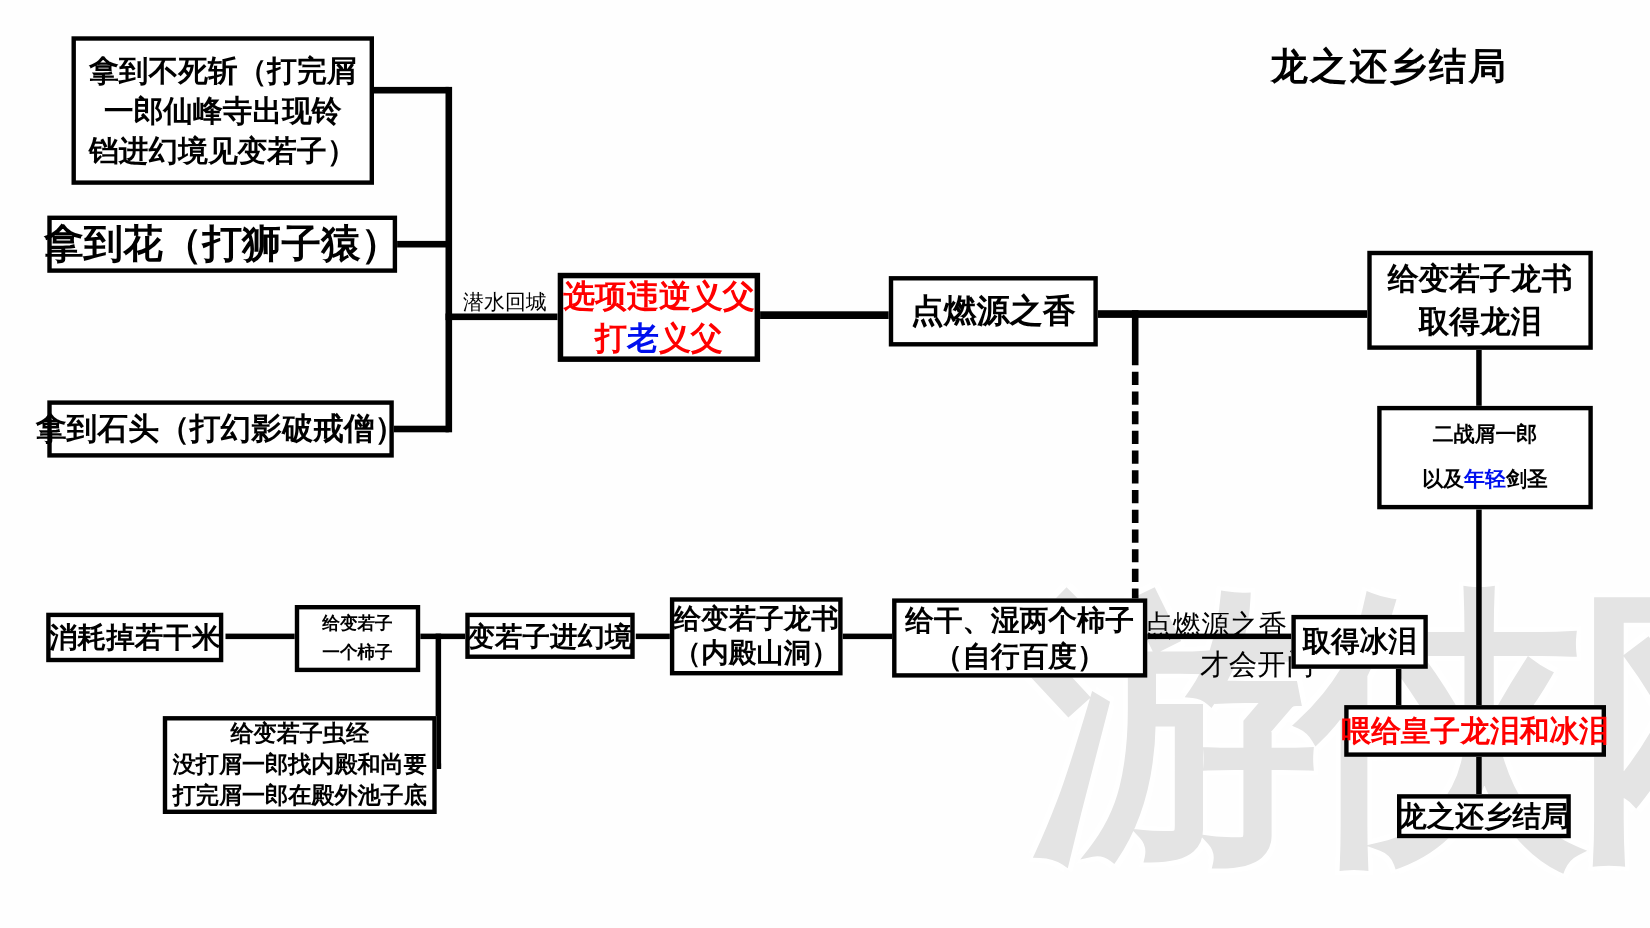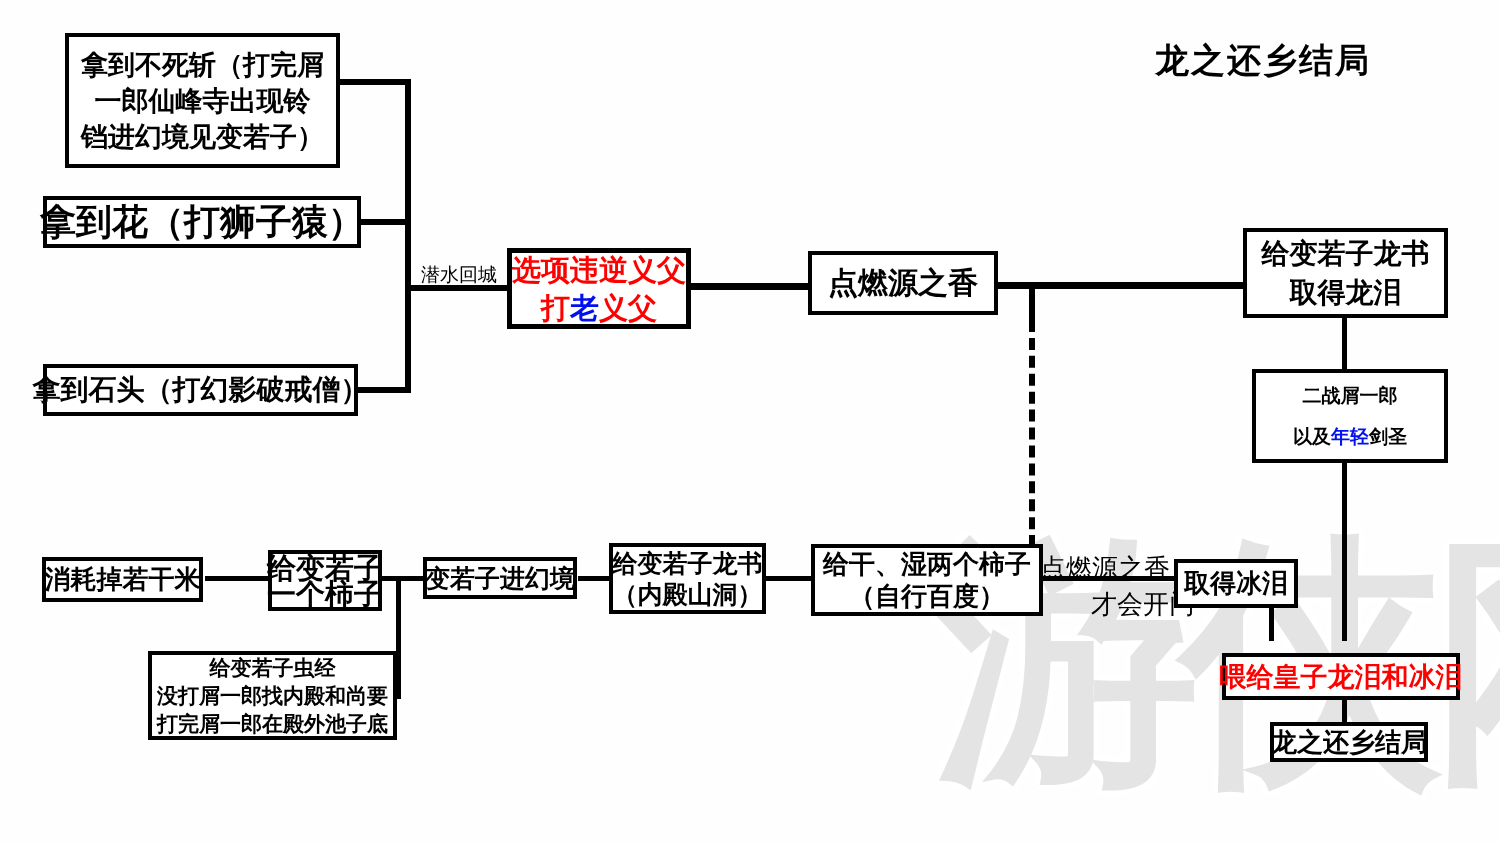--- a/index.html
+++ b/index.html
@@ -101,21 +101,21 @@
     <div>二战屑一郎</div>
     <div>
       <span>以及</span><span class="blue">年轻</span><span>剑圣</span>
     </div>
   </div>
 
   <div class="node" style="left:42px;top:557px;width:161px;height:45px;font-size:26px;">
     <div>消耗掉若干米</div>
   </div>
 
-  <div class="node" style="left:268px;top:550px;width:114px;height:61px;font-size:29px;line-height:26px;">
+  <div class="node" style="left:268px;top:550px;width:114px;height:61px;font-size:16px;line-height:26px;">
     <div>给变若子</div>
     <div>一个柿子</div>
   </div>
 
   <div class="node" style="left:423px;top:557px;width:154px;height:42px;font-size:25px;">
     <div>变若子进幻境</div>
   </div>
 
   <div class="node" style="left:609px;top:543px;width:157px;height:71px;font-size:25px;line-height:31px;">
     <div>给变若子龙书</div>
@@ -124,21 +124,21 @@
 
   <div class="node" style="left:811px;top:544px;width:232px;height:72px;font-size:26px;line-height:32px;">
     <div>给干、湿两个柿子</div>
     <div>（自行百度）</div>
   </div>
 
   <div class="node" style="left:1174px;top:559px;width:124px;height:49px;font-size:26px;">
     <div>取得冰泪</div>
   </div>
 
-  <div class="node" style="left:1222px;top:641px;width:238px;height:47px;font-size:27px;margin-top:12px;">
+  <div class="node" style="left:1222px;top:641px;width:238px;height:47px;font-size:27px;">
     <div class="red">喂给皇子龙泪和冰泪</div>
   </div>
 
   <div class="node" style="left:1270px;top:722px;width:158px;height:40px;font-size:26px;">
     <div>龙之还乡结局</div>
   </div>
 
   <div class="node" style="left:148px;top:651px;width:249px;height:89px;font-size:21px;line-height:28px;">
     <div>给变若子虫经</div>
     <div>没打屑一郎找内殿和尚要</div>

